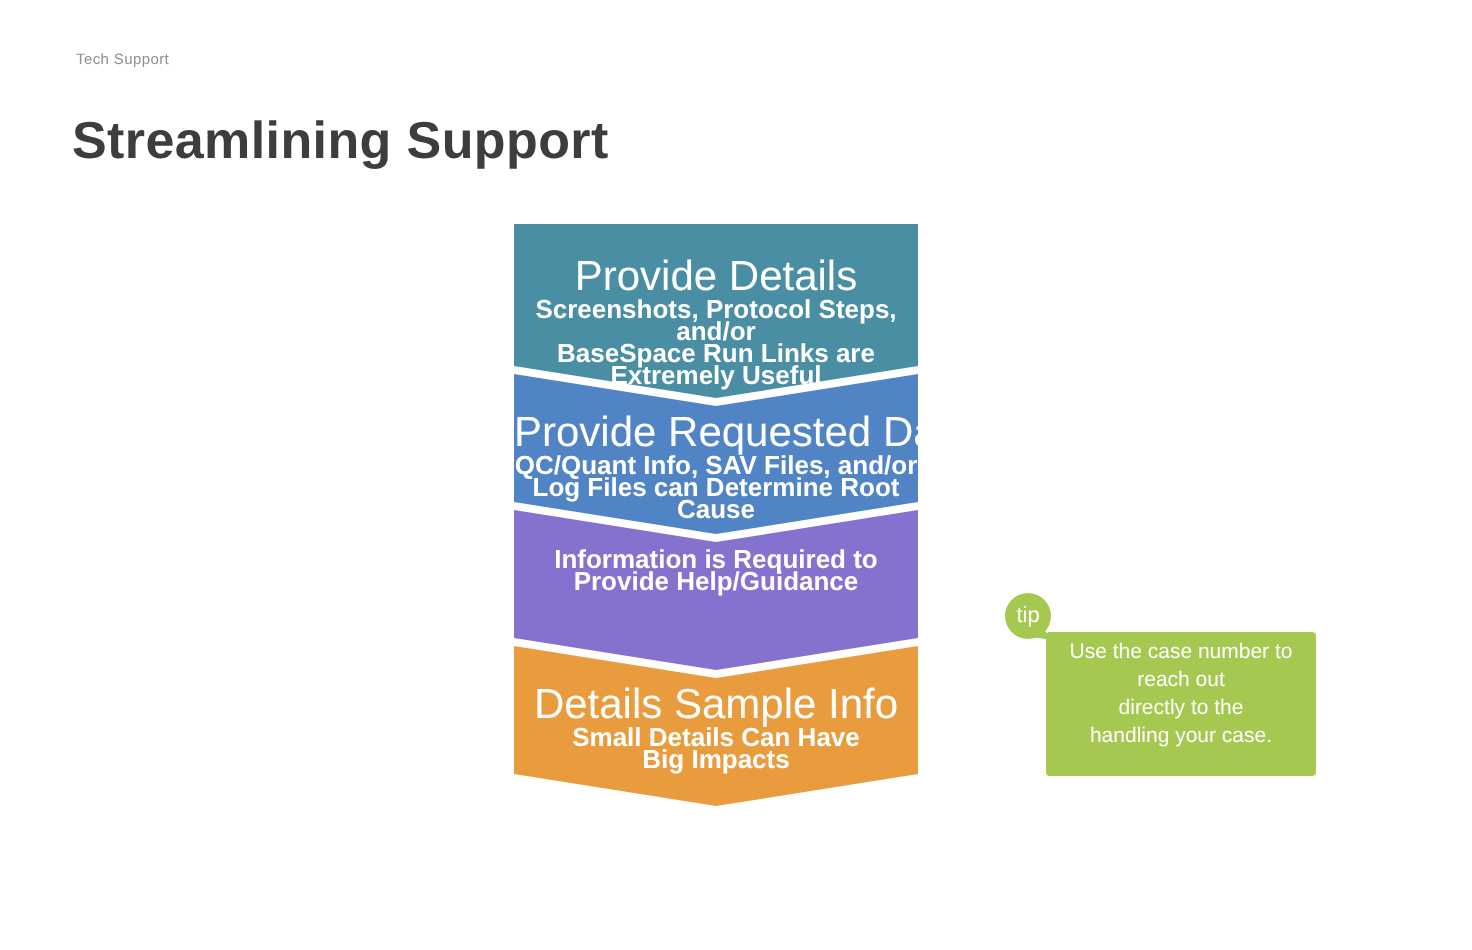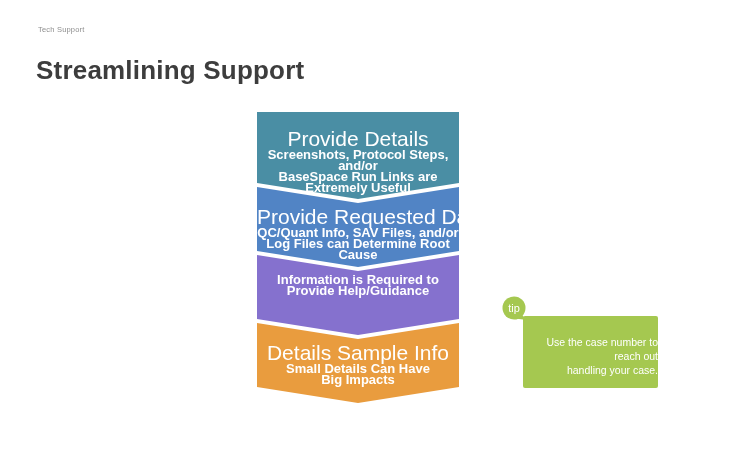--- a/index.html
+++ b/index.html
@@ -56,23 +56,23 @@
     line-height: 11px;
   }
   .tip-box {
     position: absolute;
     left: 523px;
     top: 316px;
     width: 135px;
     height: 72px;
     border-radius: 2px;
     box-sizing: border-box;
-    padding-top: 19px;
+    padding-top: 3px;
     color: #ffffff;
-    text-align: right;
+    text-align: center;
     font-size: 10.5px;
     line-height: 14px;
   }
   .tip-bubble-svg {
     position: absolute;
     left: 500px;
     top: 294px;
   }
   .tip-badge {
     position: absolute;
@@ -131,20 +131,21 @@
       <div class="step-sub">
         <div>Small Details Can Have</div>
         <div>Big Impacts</div>
       </div>
     </div>
   </div>
 
   <div class="tip-box" style="background-color: rgb(165, 200, 80);">
     <div>Use the case number to</div>
     <div>reach out</div>
+    <div>directly to the</div>
     <div>handling your case.</div>
   </div>
 
   <svg class="tip-bubble-svg" width="32" height="30" viewBox="0 0 32 30">
     <polygon points="15,14 27,26 11,24" fill="#A5C850"></polygon>
     <circle cx="14" cy="14" r="11.5" fill="#A5C850"></circle>
   </svg>
   <div class="tip-badge">tip</div>
 
 </div>

